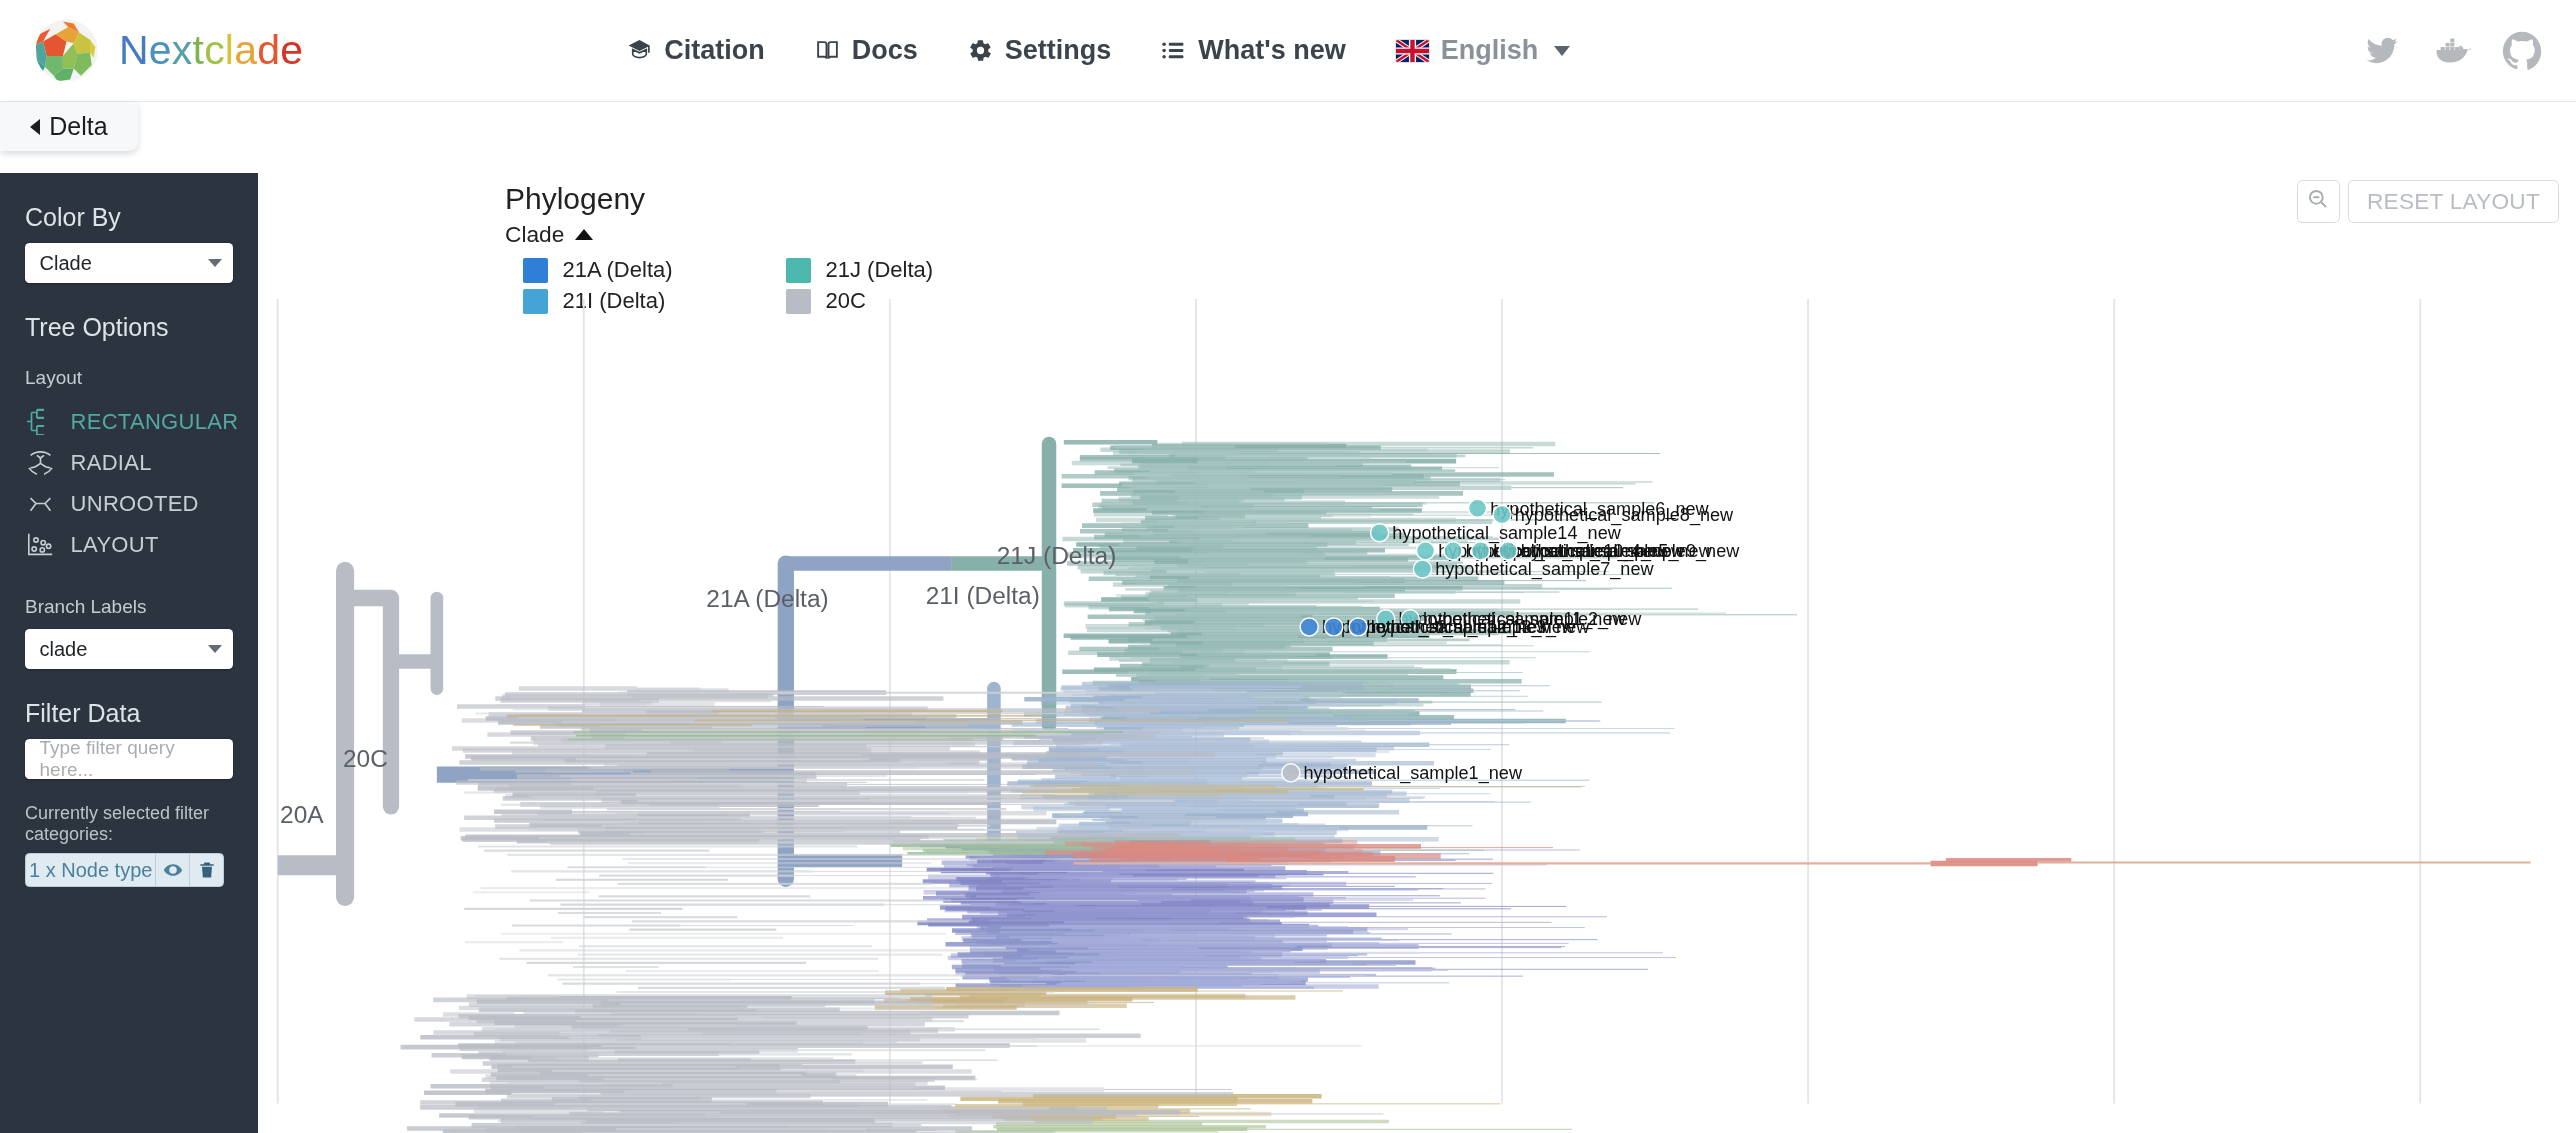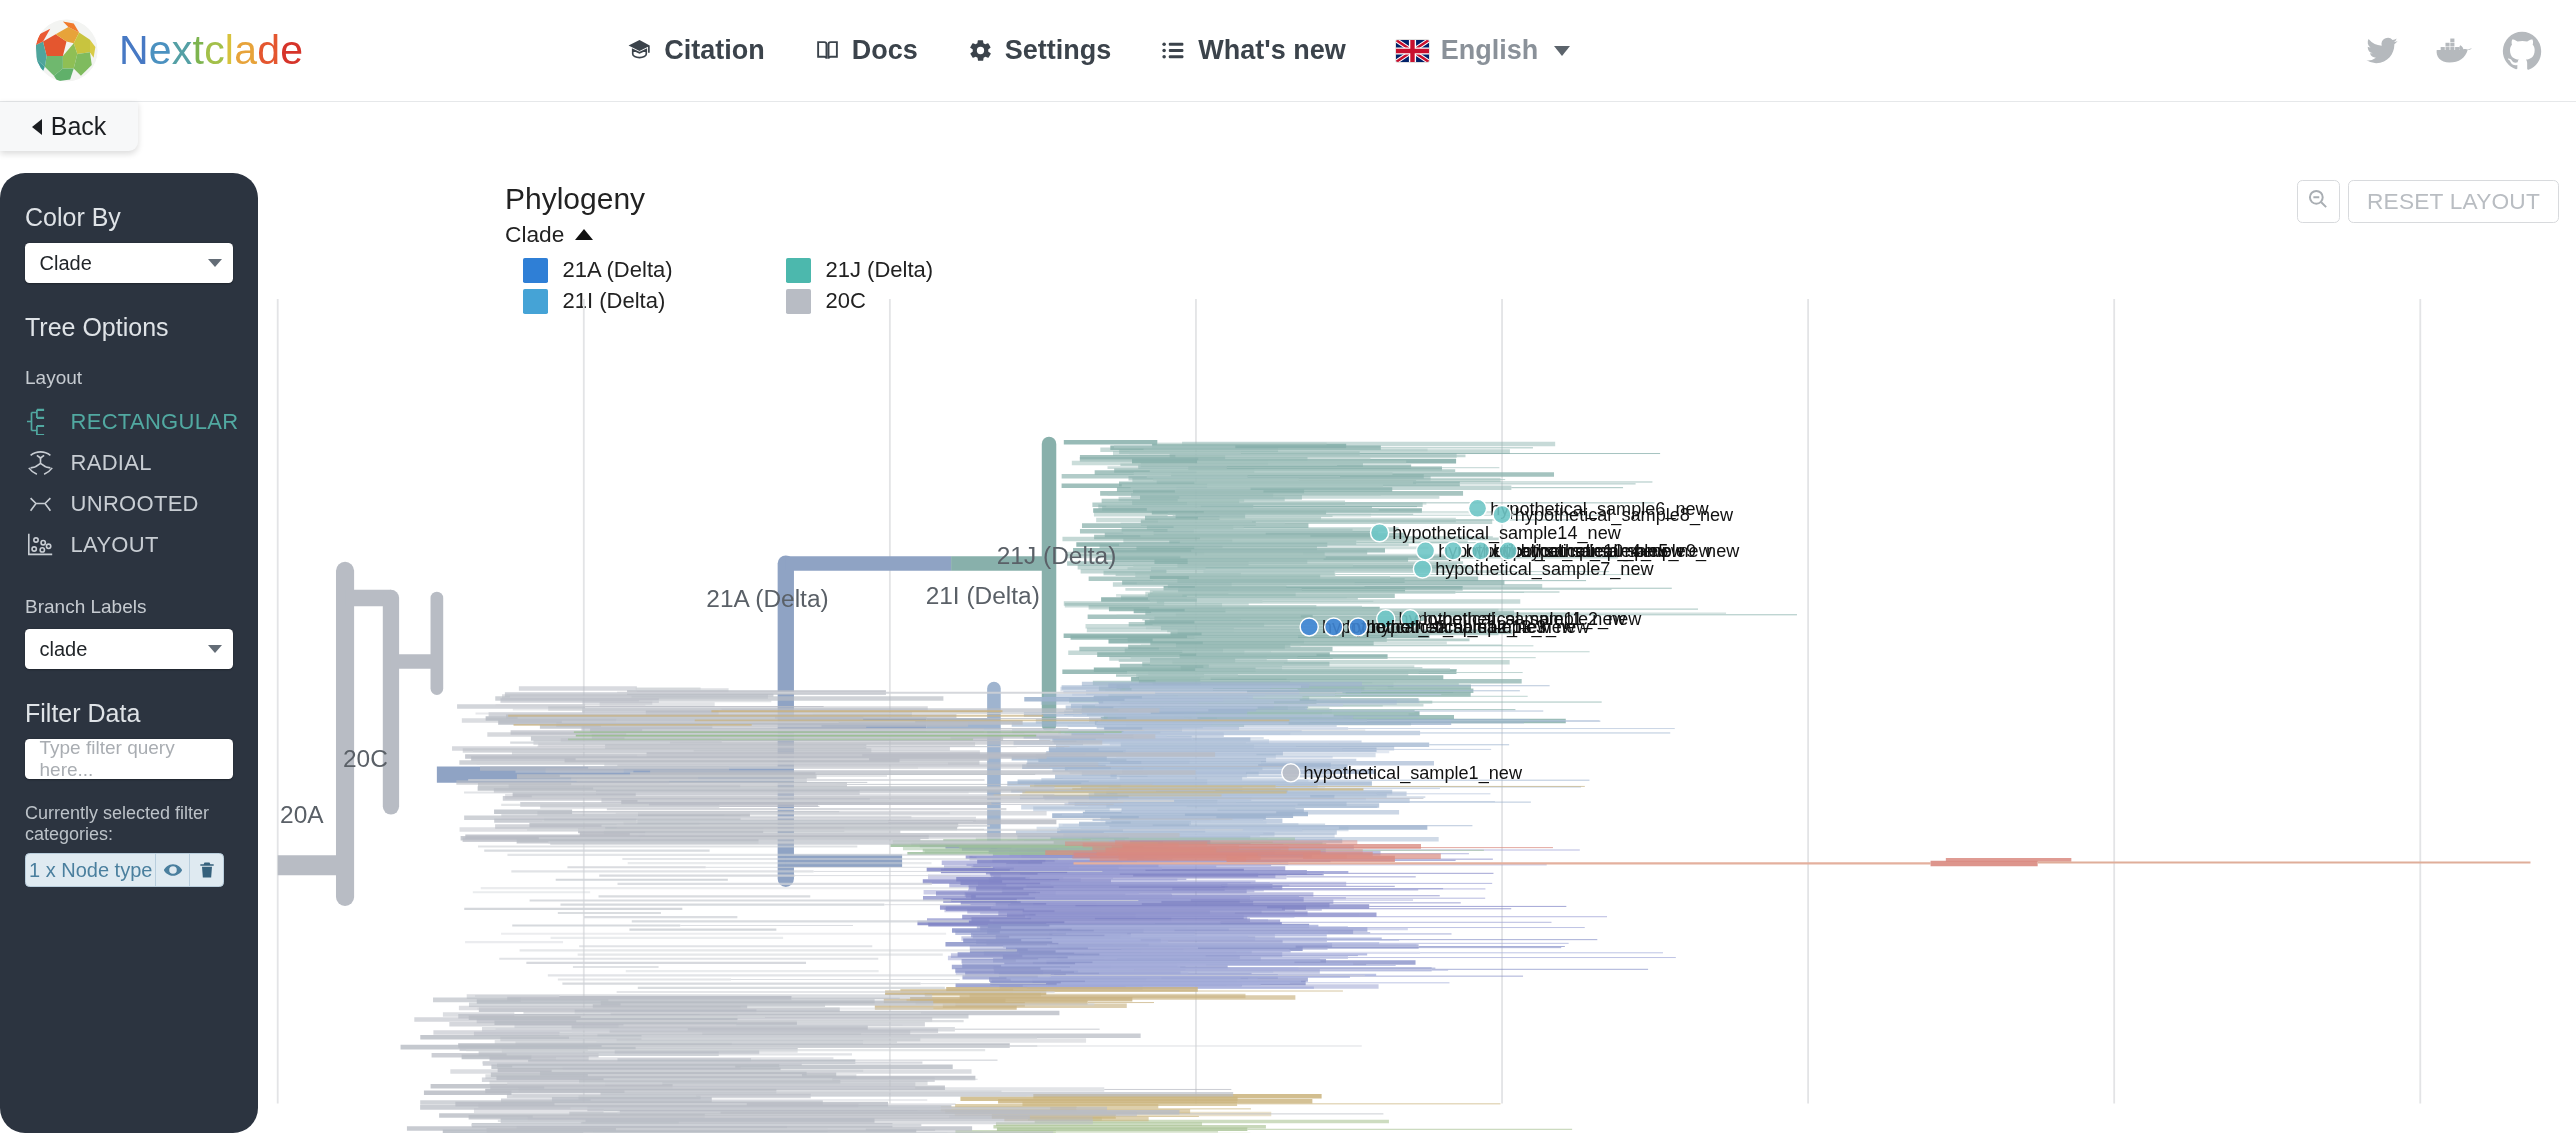--- a/index.html
+++ b/index.html
@@ -45,21 +45,21 @@
     box-shadow: 0 2.7px 6.3px rgba(0,0,0,.14);
     display: flex; align-items: center; justify-content: center;
     cursor: pointer; z-index: 20;
   }
   .back-card .txt { font-size: 25px; color: #1a1d21; }
   .tri-left { width:0;height:0;border-top:8.2px solid transparent;border-bottom:8.2px solid transparent;border-right:10px solid #1a1d21;margin-right:9px; }
 
   
   .sidebar {
     position: absolute; left: 0; top: 173px; width: 258px; height: 960px;
-    background: #2c3440; color: #d7dbdf; padding: 0 25px; border-radius: 25px;
+    background: #2c3440; color: #d7dbdf; padding: 0 25px;
   }
   .sb-h1 { font-size: 25px; color: #dfe3e7; margin-top: 30px; font-weight: 400; }
   .sb-h2 { font-size: 19px; color: #c6cbd1; margin-top: 24.5px; font-weight: 400; }
   .sb-select {
     margin-top: 11px; height: 40px; background:#fff; border-radius: 4.5px;
     display:flex; align-items:center; justify-content: space-between;
     padding: 0 11px 0 14.5px; color:#212529; font-size:20px; cursor:pointer;
     box-shadow: 0 0.9px 1.8px rgba(0,0,0,.3);
   }
   .sel-caret { width:0;height:0;border-left:7.3px solid transparent;border-right:7.3px solid transparent;border-top:8.2px solid #636c76; }
@@ -223,21 +223,21 @@
       <span>
         <svg width="40" height="40" viewBox="0 0 24 24" fill="#b5b9bd">
             <path d="M12 .5A11.5 11.5 0 0 0 .5 12a11.5 11.5 0 0 0 7.9 10.9c.6.1.8-.25.8-.55v-2c-3.2.7-3.9-1.4-3.9-1.4-.5-1.3-1.3-1.7-1.3-1.7-1.1-.7.1-.7.1-.7 1.2.1 1.8 1.2 1.8 1.2 1 1.8 2.8 1.3 3.5 1 .1-.8.4-1.3.7-1.6-2.6-.3-5.3-1.3-5.3-5.8 0-1.3.5-2.3 1.2-3.1-.1-.3-.5-1.5.1-3.1 0 0 1-.3 3.2 1.2a11 11 0 0 1 5.8 0c2.2-1.5 3.2-1.2 3.2-1.2.6 1.6.2 2.8.1 3.1.8.8 1.2 1.8 1.2 3.1 0 4.5-2.7 5.5-5.3 5.8.4.4.8 1.1.8 2.2v3.3c0 .3.2.65.8.55A11.5 11.5 0 0 0 23.5 12 11.5 11.5 0 0 0 12 .5"></path>
           </svg>
       </span>
     </div>
   </div>
 
   <div class="back-card">
     <span class="tri-left"></span>
-    <span class="txt">Back</span>
+    <span class="txt">Delta</span>
   </div>
 
   <div class="sidebar">
     <div class="sb-h1">Color By</div>
     <div class="sb-select">
       <span>Clade</span>
       <span class="sel-caret"></span>
     </div>
 
     <div class="sb-h1">Tree Options</div>

